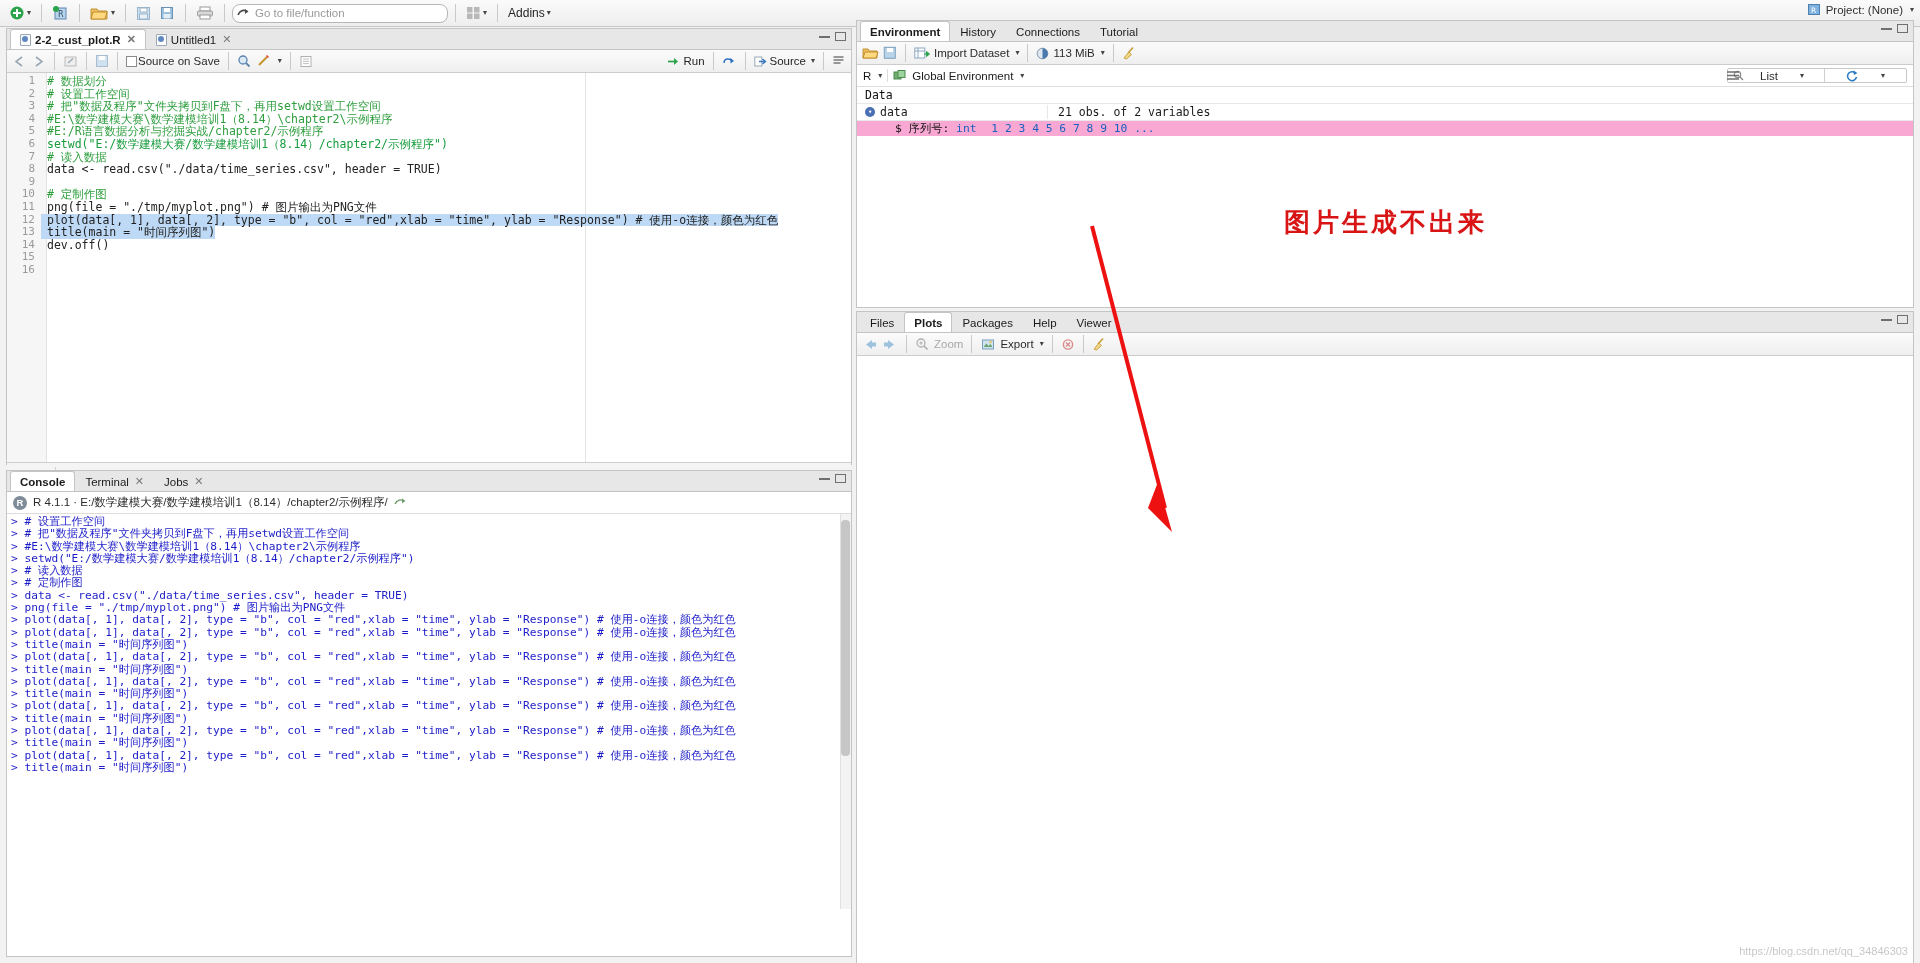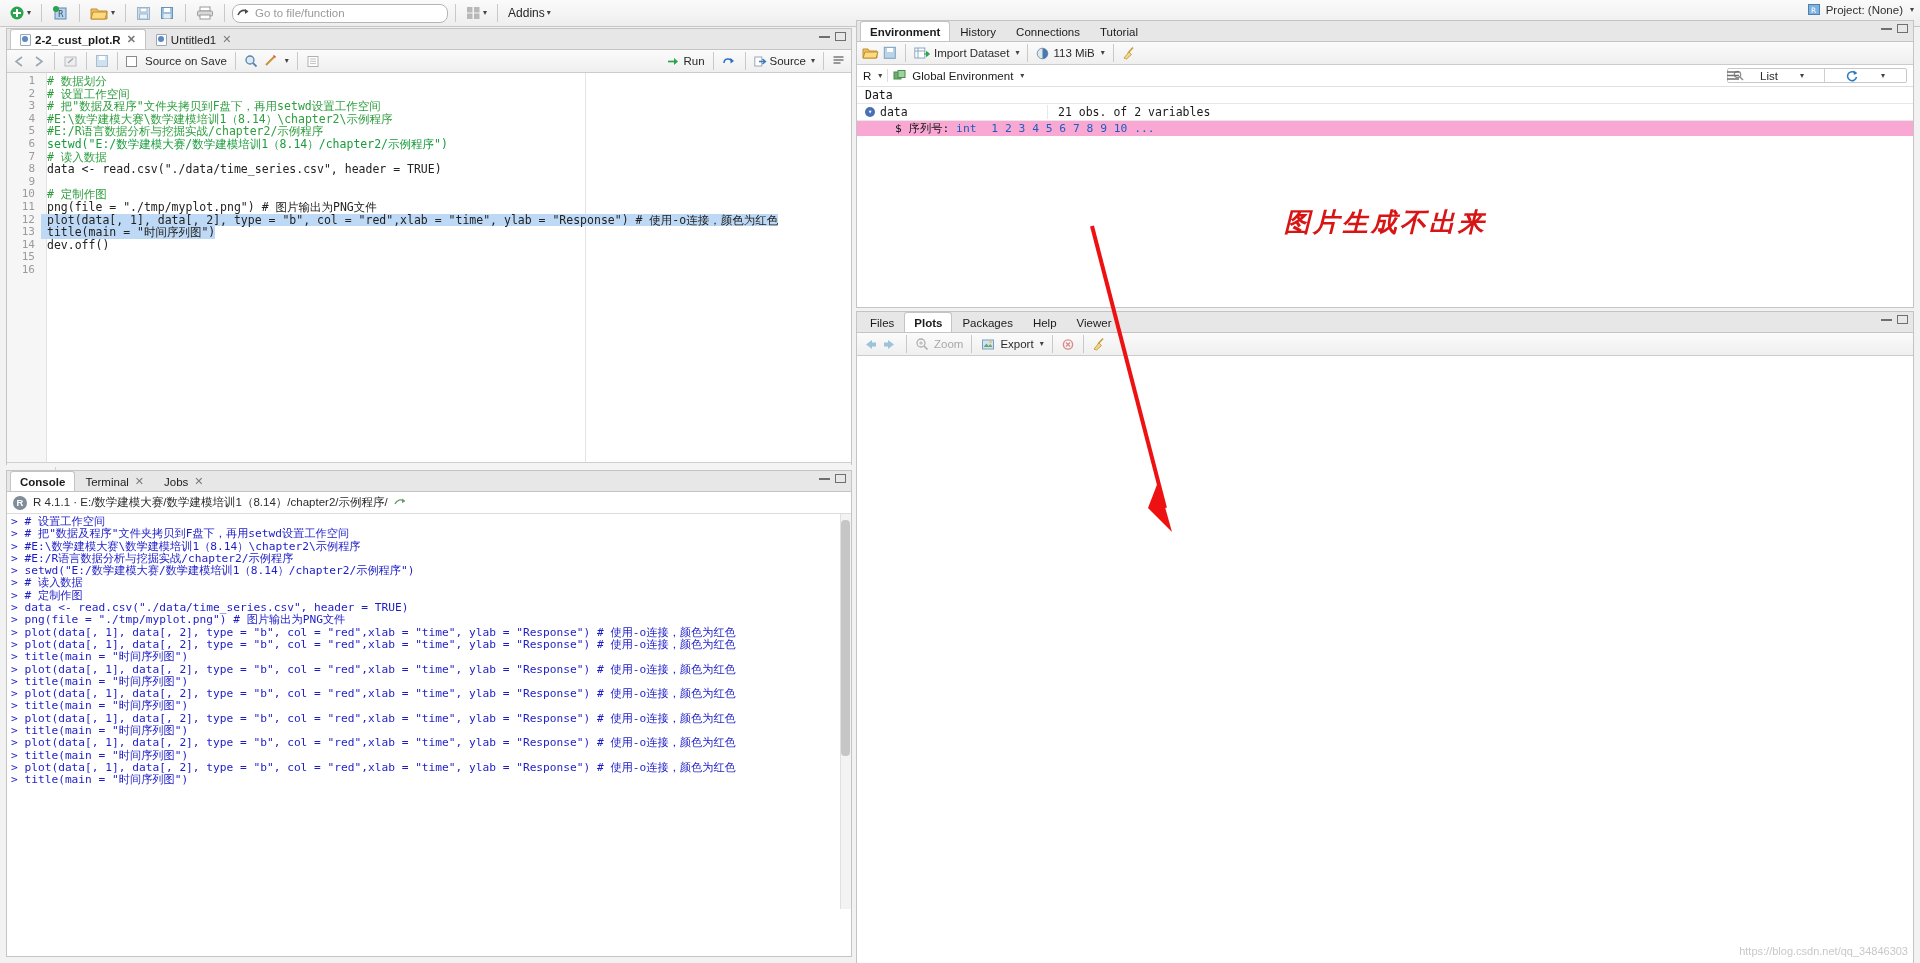--- a/index.html
+++ b/index.html
@@ -192,21 +192,20 @@
   #plots-pane { left: 856px; top: 311px; width: 1058px; height: 752px; }
   .plots-body { position: relative; height: 599px; background: #fff; }
 
   
   .annot-text {
     position: absolute; left: 1284px; top: 205px;
     font-family: "DejaVu Serif", serif;
     font-size: 26px; color: #d81414; letter-spacing: 3px;
     font-weight: bold; white-space: nowrap;
     text-shadow: 0 0 1px #fff;
-    font-style: italic;
   }
   .annot-arrow { position: absolute; left: 1080px; top: 220px; }
   .watermark {
     position: absolute; right: 12px; bottom: 6px;
     font-size: 11px; color: #c8c8c8;
   }
 
   .icon { display: inline-block; vertical-align: middle; }
 </style>
 </head>
@@ -325,21 +324,21 @@
       <svg class="icon" width="15" height="13" viewBox="0 0 15 13">
         <rect x="2" y="2" width="11" height="9" fill="#eee" stroke="#bbb"></rect>
         <path d="M5 8 L10 3.5" stroke="#9aa8b4" stroke-width="1.4"></path>
       </svg>
       <div class="tb-sep"></div>
       <svg class="icon" width="14" height="14" viewBox="0 0 14 14">
         <rect x="1.5" y="1.5" width="11" height="11" fill="#cfe0ef" stroke="#a8bed0"></rect>
         <rect x="4" y="2" width="6" height="4" fill="#fff"></rect>
       </svg>
       <div class="tb-sep"></div>
-      <span style="display:flex;align-items:center;gap:8px">
+      <span style="display:flex;align-items:center;gap:1px">
         <span style="width:11px;height:11px;border:1px solid #8a8a8a;background:#fff;display:inline-block"></span>
         <span>Source on Save</span>
       </span>
       <div class="tb-sep"></div>
       <svg class="icon" width="15" height="14" viewBox="0 0 15 14">
         <circle cx="6" cy="6" r="4" fill="#dceaf5" stroke="#5a84ad" stroke-width="1.3"></circle>
         <path d="M9 9 L12.5 12.5" stroke="#5a84ad" stroke-width="1.8"></path>
       </svg>
       <svg class="icon" width="16" height="14" viewBox="0 0 16 14">
         <path d="M3 11 L11 3" stroke="#c7952c" stroke-width="2"></path>
@@ -444,21 +443,20 @@
       <svg class="icon" width="13" height="11" viewBox="0 0 13 11">
         <path d="M1 7 C3 2.5, 7 2, 10 4" stroke="#6a9a6a" stroke-width="1.4" fill="none"></path>
         <path d="M8 1.5 L11.5 4 L8 6.3 Z" fill="#6a9a6a"></path>
       </svg>
     </div>
 
     <div class="console-body">
       <div class="row">&gt; # 设置工作空间</div>
       <div class="row">&gt; # 把"数据及程序"文件夹拷贝到F盘下，再用setwd设置工作空间</div>
       <div class="row">&gt; #E:\数学建模大赛\数学建模培训1（8.14）\chapter2\示例程序</div>
-      <div class="row">&gt; #E:/R语言数据分析与挖掘实战/chapter2/示例程序</div>
       <div class="row">&gt; setwd("E:/数学建模大赛/数学建模培训1（8.14）/chapter2/示例程序")</div>
       <div class="row">&gt; # 读入数据</div>
       <div class="row">&gt; # 定制作图</div>
       <div class="row">&gt; data &lt;- read.csv("./data/time_series.csv", header = TRUE)</div>
       <div class="row">&gt; png(file = "./tmp/myplot.png") # 图片输出为PNG文件</div>
       <div class="row">&gt; plot(data[, 1], data[, 2], type = "b", col = "red",xlab = "time", ylab = "Response") # 使用-o连接，颜色为红色</div>
       <div class="row">&gt; plot(data[, 1], data[, 2], type = "b", col = "red",xlab = "time", ylab = "Response") # 使用-o连接，颜色为红色</div>
       <div class="row">&gt; title(main = "时间序列图")</div>
       <div class="row">&gt; plot(data[, 1], data[, 2], type = "b", col = "red",xlab = "time", ylab = "Response") # 使用-o连接，颜色为红色</div>
       <div class="row">&gt; title(main = "时间序列图")</div>

